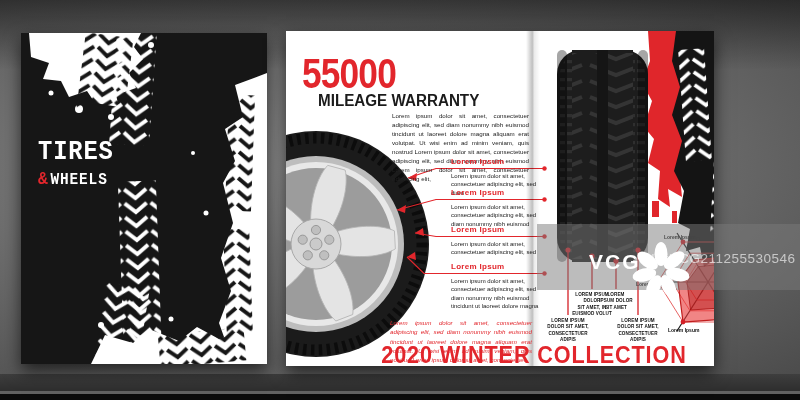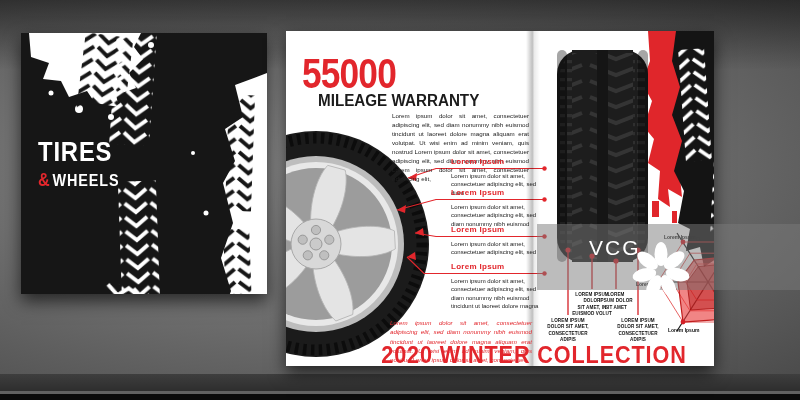--- a/index.html
+++ b/index.html
@@ -8,21 +8,21 @@
     background:radial-gradient(130% 115% at 40% 42%, #8d8d8d 0%, #6f6f6f 32%, #4a4a4a 66%, #262626 100%);}
   .topshade{position:absolute;left:0;top:0;width:800px;height:70px;
     background:linear-gradient(180deg, rgba(10,10,10,.55), rgba(10,10,10,0));}
   .table-front{position:absolute;left:0;top:374px;width:800px;height:26px;
     background:linear-gradient(180deg,#3e3e3e,#252525);}
   .table-edge{position:absolute;left:0;top:391px;width:800px;height:3px;background:#626262;}
   .table-dark{position:absolute;left:0;top:394px;width:800px;height:6px;background:#0b0b0b;}
 
   
   .page{position:absolute;box-shadow:0 7px 16px rgba(0,0,0,.65);}
-  .page-left{left:21px;top:33px;width:246px;height:261px;background:#161616;overflow:hidden;}
+  .page-left{left:21px;top:33px;width:246px;height:331px;background:#161616;overflow:hidden;font-family:Liberation Mono, monospace;}
   .spread{left:286px;top:31px;width:428px;height:335px;background:#ffffff;overflow:hidden;}
   .gutter{position:absolute;left:240px;top:0;width:14px;height:335px;
     background:linear-gradient(90deg,rgba(0,0,0,0),rgba(0,0,0,.25) 45%,rgba(0,0,0,.08) 60%,rgba(0,0,0,0));}
 
   
   .cover-title{position:absolute;left:17px;top:103px;color:#fff;}
   .cover-title .t1{font-size:28px;font-weight:bold;letter-spacing:1px;transform:scaleX(.85);transform-origin:left;}
   .cover-line2{margin-top:2px;display:flex;align-items:baseline;gap:3px;transform:scaleX(.9);transform-origin:left;}
   .cover-line2 .amp{color:#e2262c;font-size:18px;font-weight:bold;}
   .cover-line2 .t2{color:#fff;font-size:16px;font-weight:bold;letter-spacing:1px;}
@@ -42,21 +42,21 @@
     font-size:24px;font-weight:bold;letter-spacing:1px;transform:scaleX(.9);}
 
   
   .drop-label{position:absolute;font-size:4.6px;font-weight:bold;color:#111;text-align:center;
     line-height:1.4;white-space:pre-line;letter-spacing:.1px;}
   .radar-label{position:absolute;font-size:5px;font-weight:bold;color:#111;white-space:nowrap;}
 
   
   .wm-band{position:absolute;left:537px;top:224px;width:263px;height:66px;
     background:rgba(122,122,122,.5);z-index:40;}
-  .wm-logo-text{position:absolute;left:589px;top:236px;color:#fff;font-size:21px;font-weight:normal;
+  .wm-logo-text{position:absolute;left:589px;top:250px;color:#fff;font-size:21px;font-weight:bold;
     letter-spacing:2px;z-index:41;}
   .wm-id{position:absolute;left:651px;top:251px;color:rgba(255,255,255,.62);font-size:13.5px;
     letter-spacing:.5px;z-index:41;}
   .wm-flower{position:absolute;left:630px;top:240px;z-index:41;}
 
   svg{display:block;}
   .abs{position:absolute;}
 </style>
 </head>
 <body>
@@ -295,13 +295,14 @@
           <ellipse cx="0" cy="-17" rx="6.5" ry="12"></ellipse>
         </g>
       <g transform="rotate(257)">
           <ellipse cx="0" cy="-17" rx="6.5" ry="12"></ellipse>
         </g>
       <g transform="rotate(308)">
           <ellipse cx="0" cy="-17" rx="6.5" ry="12"></ellipse>
         </g>
     </g>
   </svg>
+  <div class="wm-id">ID:VCG211255530546</div>
 </div>
 
 </body></html>

